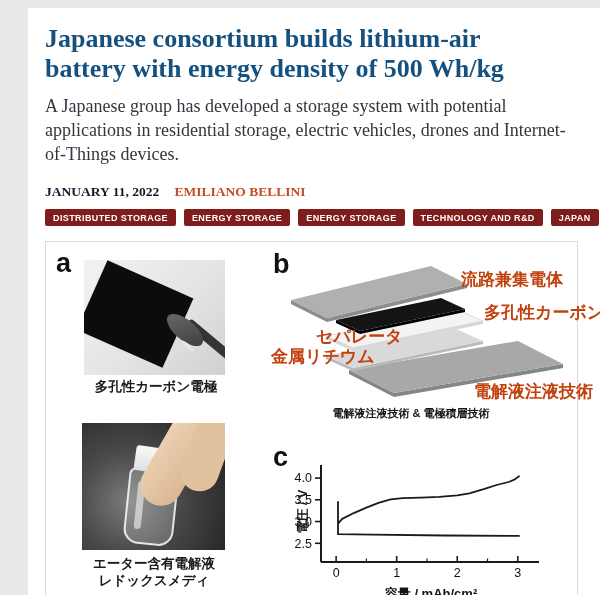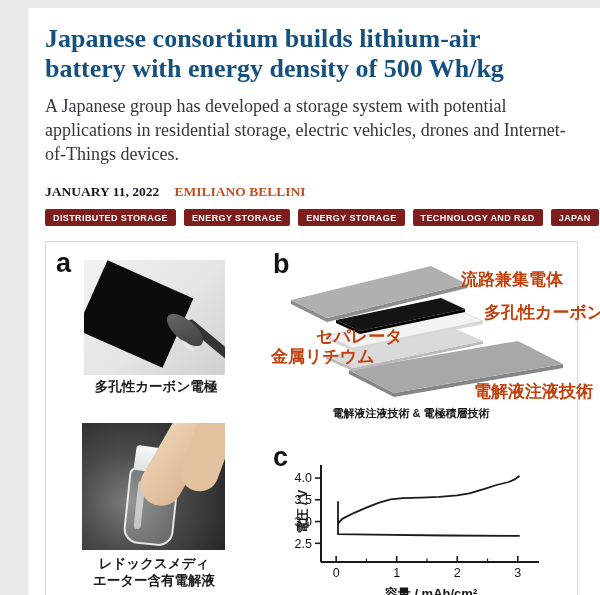--- a/index.html
+++ b/index.html
@@ -89,22 +89,22 @@
       <div class="caption" style="left:20px;top:137px;width:180px;">多孔性カーボン電極</div>
 
       <div class="photoB">
         <div class="vial-body"></div>
         <div class="vial-shine"></div>
         <div class="vial-cap"></div>
         <div class="finger1"></div>
         <div class="finger2"></div>
       </div>
       <div class="caption" style="left:18px;top:314px;width:180px;">
+        <div>エーター含有電解液</div>
         <div>レドックスメディ</div>
-        <div>エーター含有電解液</div>
       </div>
 
       <div class="panel-letter" style="left:227px;top:9px;">b</div>
       <svg style="position:absolute;left:235px;top:16px;" width="290" height="148" viewBox="0 0 290 148">
 
         <polygon points="68,112 113,135 282,106 282,110 113,139 68,116" fill="#868686"></polygon>
         <polygon points="68,112 237,83 282,106 113,135" fill="#a8a8a8"></polygon>
 
         <polygon points="45,98 72,110 202,83 202,86 72,113 45,101" fill="#b9b9b9"></polygon>
         <polygon points="45,98 175,71 202,83 72,110" fill="#d9d9d9"></polygon>

